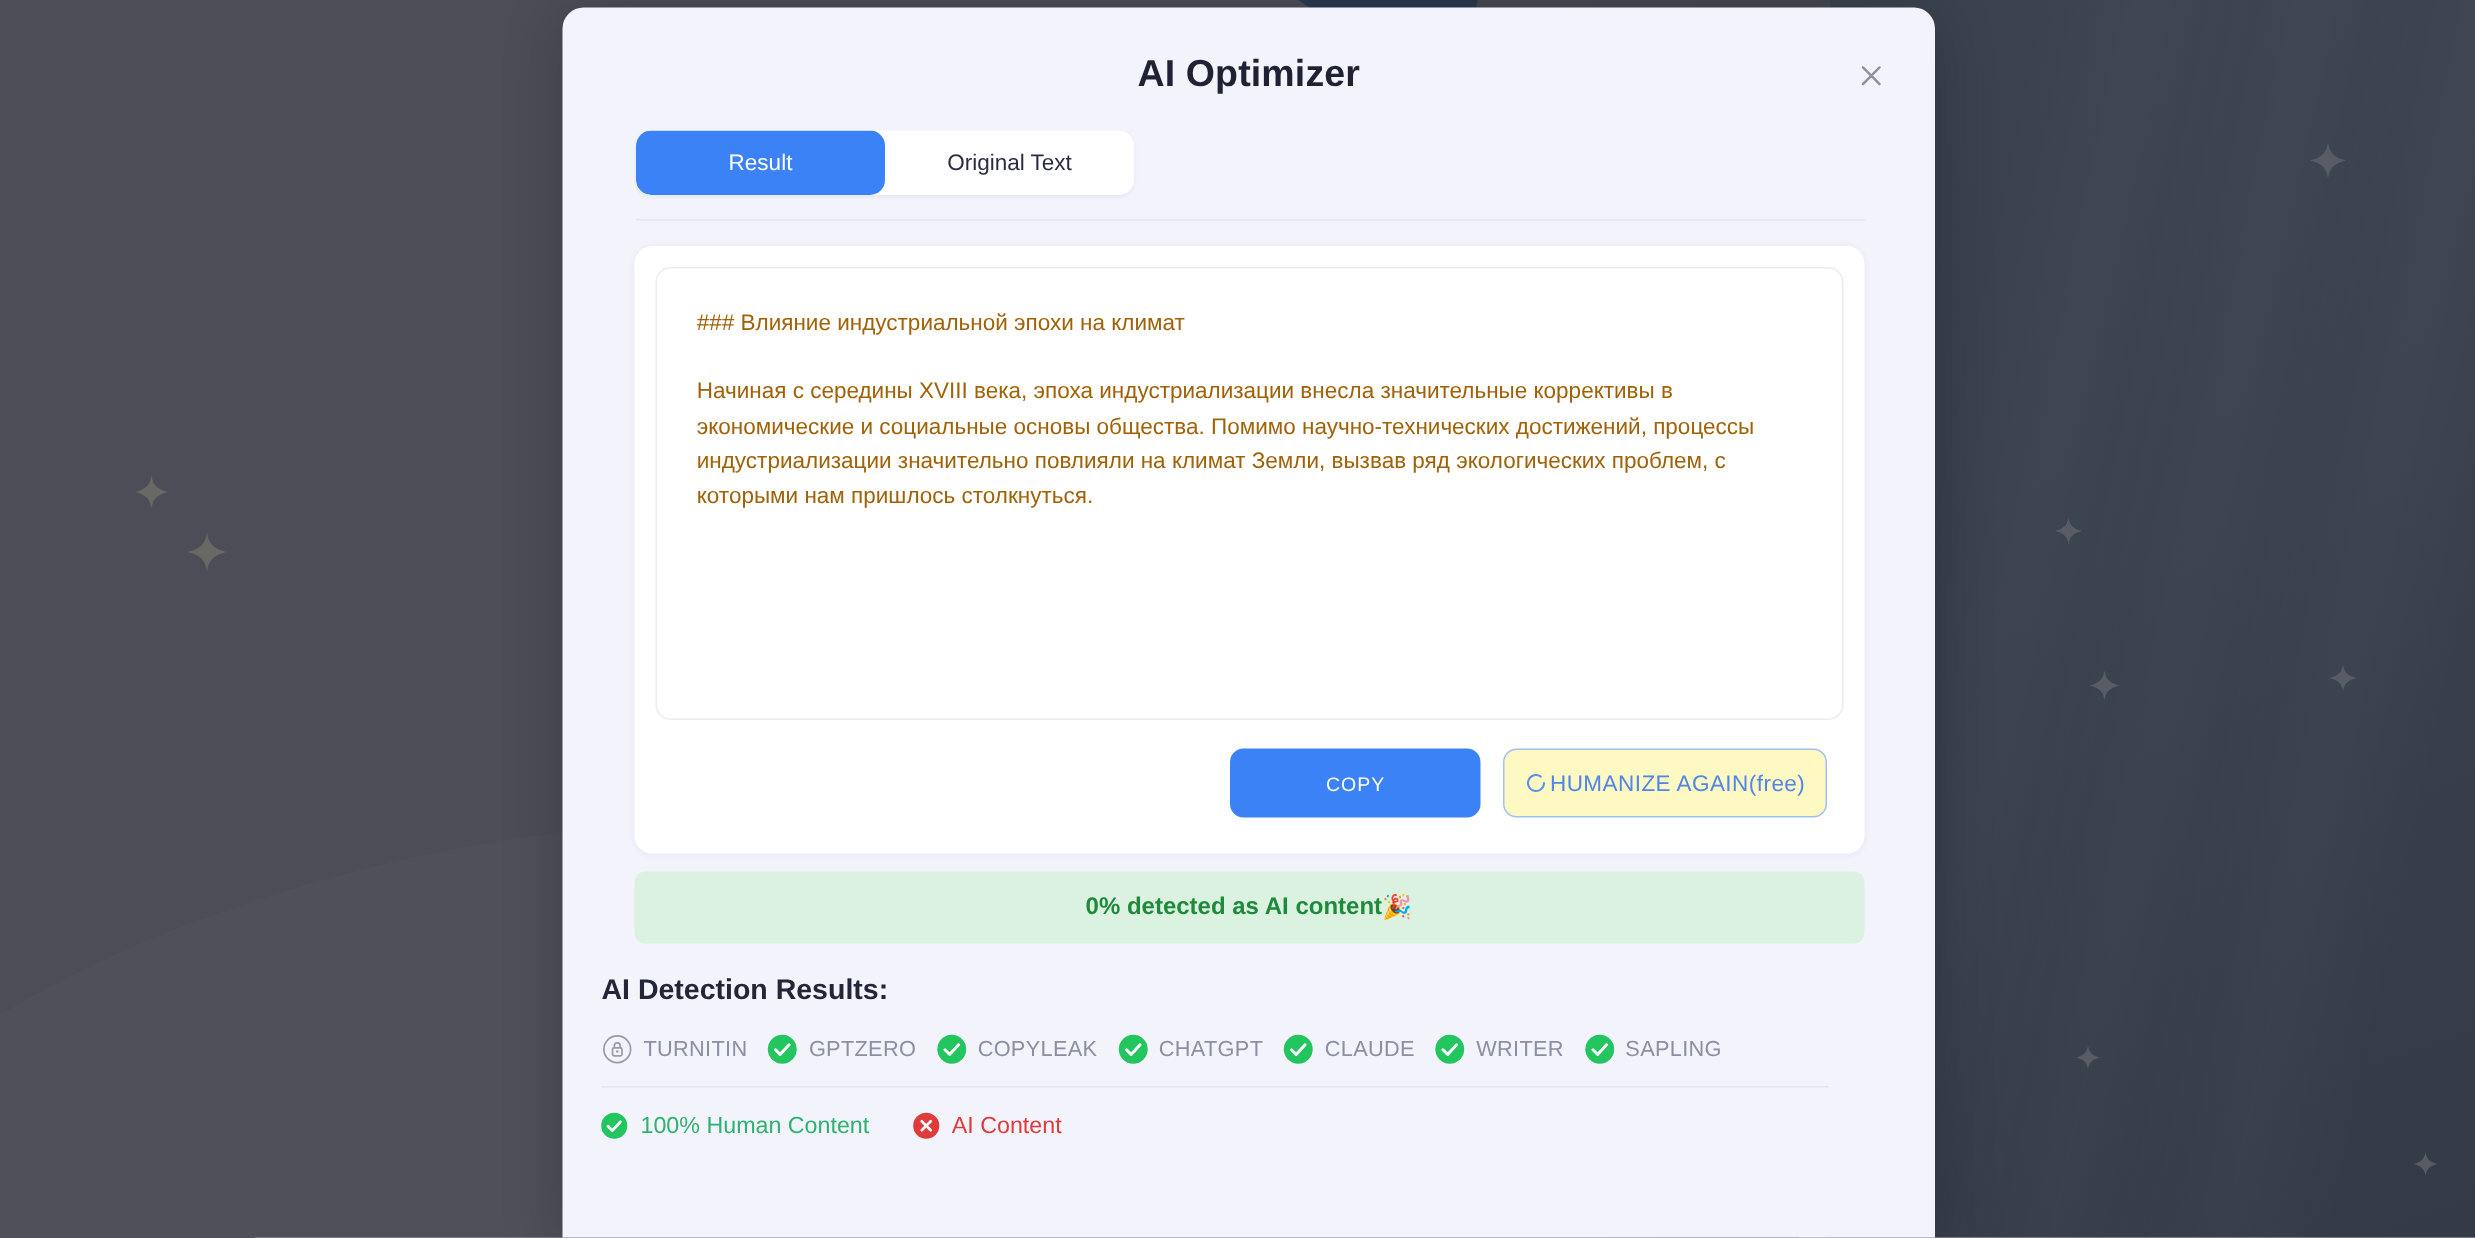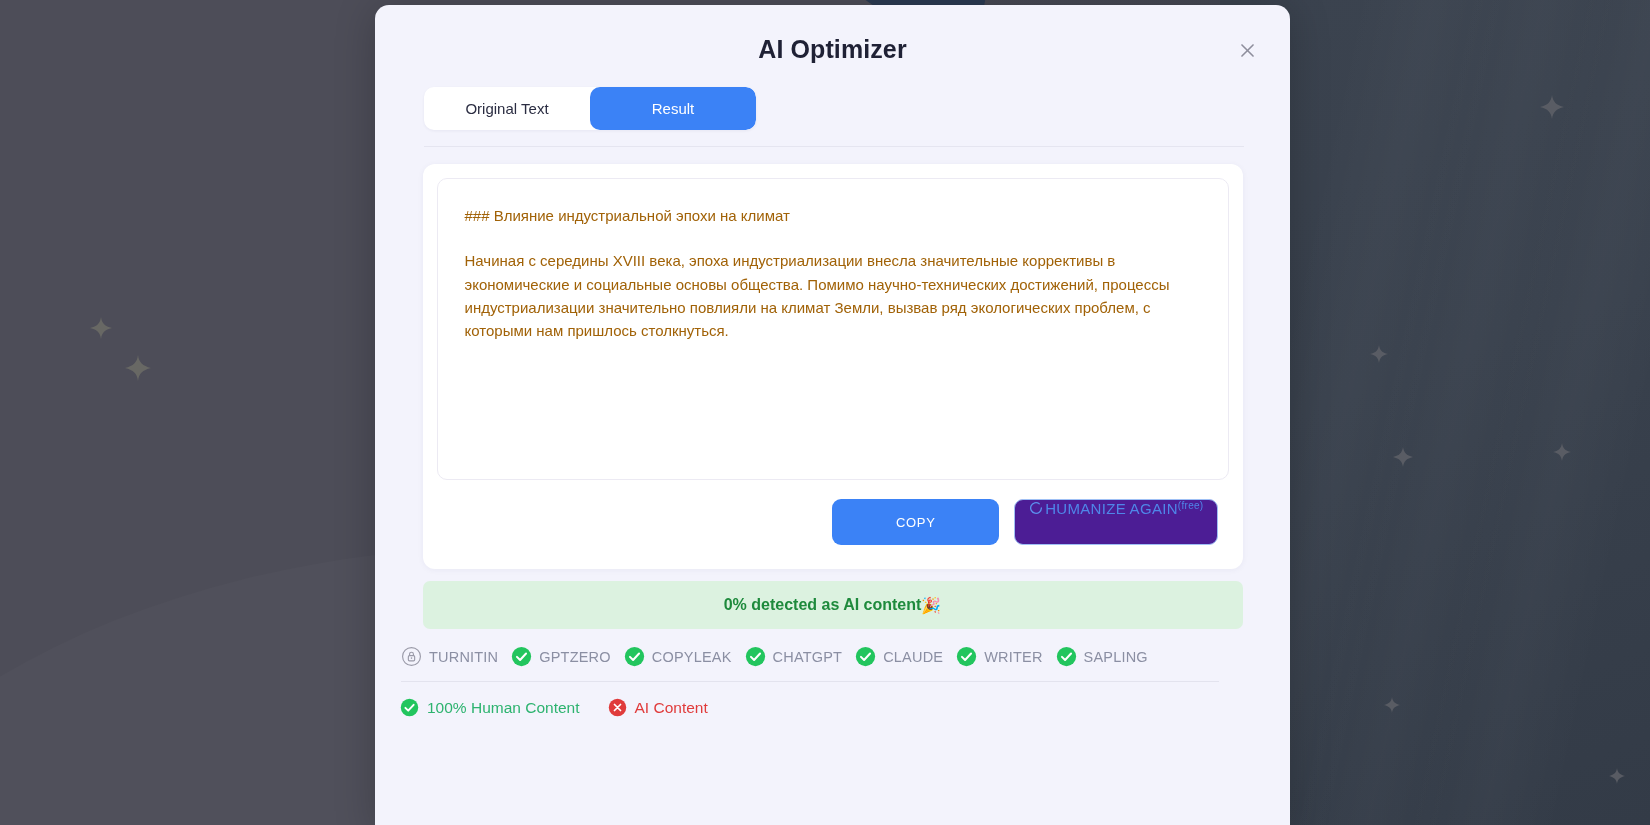--- a/index.html
+++ b/index.html
@@ -197,34 +197,34 @@
     border: none;
     border-radius: 9px;
     font-size: 13px;
     letter-spacing: .7px;
     cursor: pointer;
     font-family: "Liberation Sans", sans-serif;
   }
   .btn-humanize {
     min-width: 199px;
     height: 46px;
-    background: #4c1d95;
+    background: #fef9c3;
     color: #4f86e8;
     border: 1px solid #9fc0f5;
     border-radius: 9px;
     font-size: 15px;
     letter-spacing: .3px;
     cursor: pointer;
     display: flex;
-    align-items: flex-start;
+    align-items: center;
     justify-content: center;
     padding: 0 13px;
     font-family: "Liberation Sans", sans-serif;
   }
-  .btn-humanize .sub { font-size: 10px; }
+  .btn-humanize .sub { font-size: 15px; }
   .spinner-ico {
     width: 16px;
     height: 16px;
     margin-right: 1px;
     flex: none;
   }
 
   
   .ai-banner {
     margin: 12px auto 0 auto;
@@ -333,22 +333,22 @@
   <div class="modal-title">AI Optimizer</div>
 
   <div class="close-btn">
     <svg width="19" height="19" viewBox="0 0 24 24" fill="none" stroke="#8e8e9c" stroke-width="2" stroke-linecap="round">
       <path d="M5 5 L19 19 M19 5 L5 19"></path>
     </svg>
   </div>
 
   <div class="tabs-wrap">
     <div class="tabs">
+      <div class="tab active">Result</div>
       <div class="tab">Original Text</div>
-      <div class="tab active">Result</div>
     </div>
   </div>
   <div class="tabs-underline" style="margin-left:49px;"></div>
 
   <div class="result-card">
     <div class="result-textarea">
       <p>### Влияние индустриальной эпохи на климат</p>
       <p class="spacer"></p>
       <p>Начиная с середины XVIII века, эпоха индустриализации внесла значительные коррективы в экономические и социальные основы общества. Помимо научно-технических достижений, процессы индустриализации значительно повлияли на климат Земли, вызвав ряд экологических проблем, с которыми нам пришлось столкнуться.</p>
     </div>
@@ -363,20 +363,21 @@
           <span class="sub">(free)</span>
       </button>
     </div>
   </div>
 
   <div class="ai-banner">
     <span>0% detected as AI content</span>
       <span>🎉</span>
   </div>
 
+  <div class="detect-head">AI Detection Results:</div>
 
   <div class="badge-row">
 
     <div class="badge">
       <svg class="ico" width="21" height="21" viewBox="0 0 24 24">
         <circle cx="12" cy="12" r="10.2" fill="none" stroke="#9a9aa8" stroke-width="1.3"></circle>
         <rect x="8.4" y="11" width="7.2" height="6" rx="1.2" fill="none" stroke="#9a9aa8" stroke-width="1.3"></rect>
         <path d="M9.8 11V9.4a2.2 2.2 0 0 1 4.4 0V11" fill="none" stroke="#9a9aa8" stroke-width="1.3"></path>
         <circle cx="12" cy="13.8" r="0.95" fill="#9a9aa8"></circle>
       </svg>

